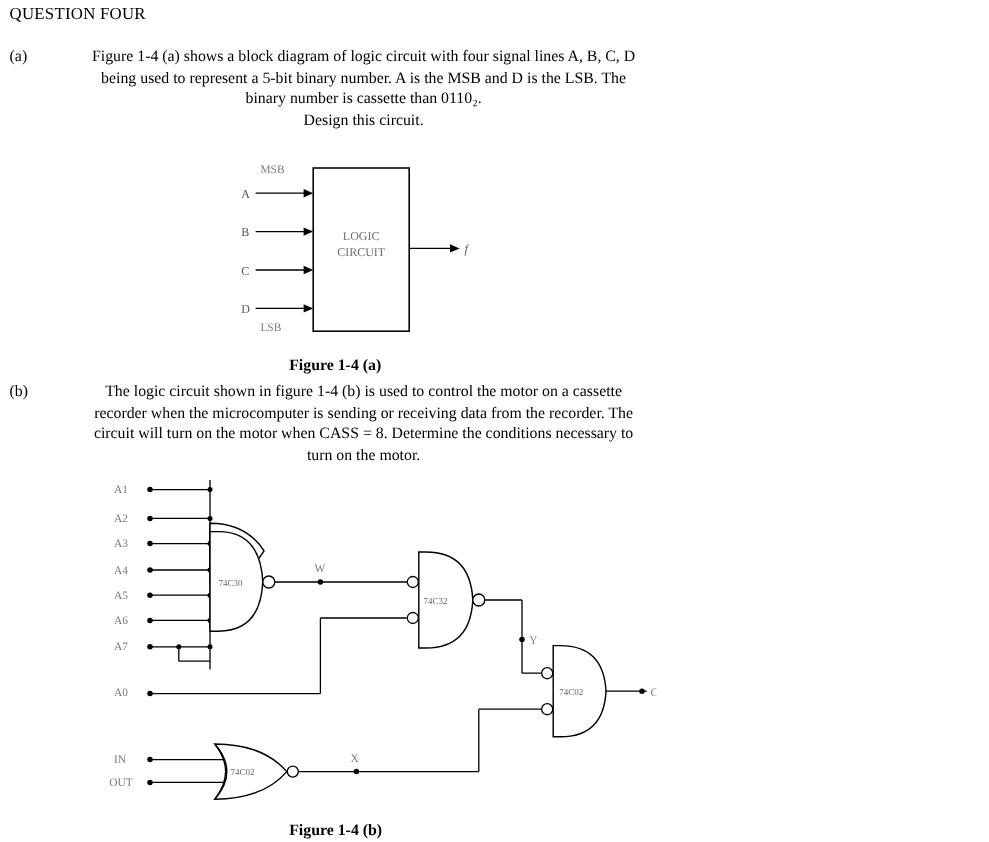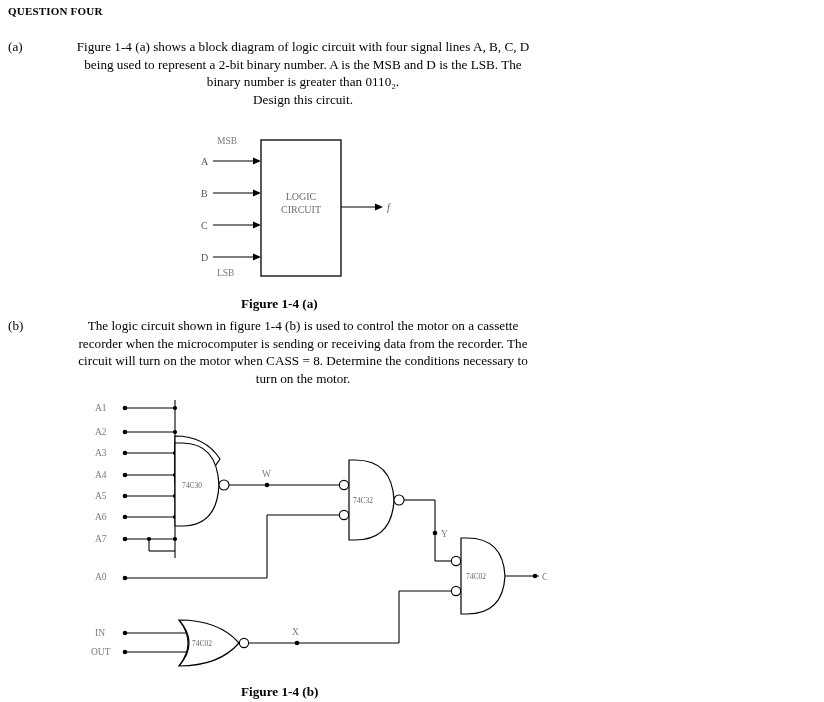--- a/index.html
+++ b/index.html
@@ -19,22 +19,22 @@
   .page {
     position: relative;
     width: 824px;
     height: 702px;
   }
   
   .q-title {
     position: absolute;
     left: 8px;
     top: 5px;
-    font-size: 11px;
-    font-weight: bold;
+    font-size: 14px;
+    font-weight: normal;
     letter-spacing: 0.2px;
   }
   
   .q-block {
     position: absolute;
     font-size: 13.2px;
     line-height: 17.5px;
   }
   .q-label {
     position: absolute;
@@ -111,24 +111,24 @@
 
   <div class="q-title">QUESTION FOUR</div>
 
   <div class="q-block" style="left:8px; top:38px;">
     <span class="q-label">(a)</span>
     <div class="q-body">
       <p>
         <span>Figure 1-4 (a) shows a block diagram of logic circuit with four signal lines A, B, C, D</span>
       </p>
       <p>
-        <span>being used to represent a 2-bit binary number. A is the MSB and D is the LSB. The</span>
-      </p>
-      <p>
-        <span>binary number is greater than 0110₂.</span>
+        <span>being used to represent a 5-bit binary number. A is the MSB and D is the LSB. The</span>
+      </p>
+      <p>
+        <span>binary number is cassette than 0110₂.</span>
       </p>
       <p>
         <span>Design this circuit.</span>
       </p>
     </div>
   </div>
 
   <div style="position:absolute; left:185px; top:132px;">
     <svg width="260" height="150" viewBox="0 0 260 150">
 

